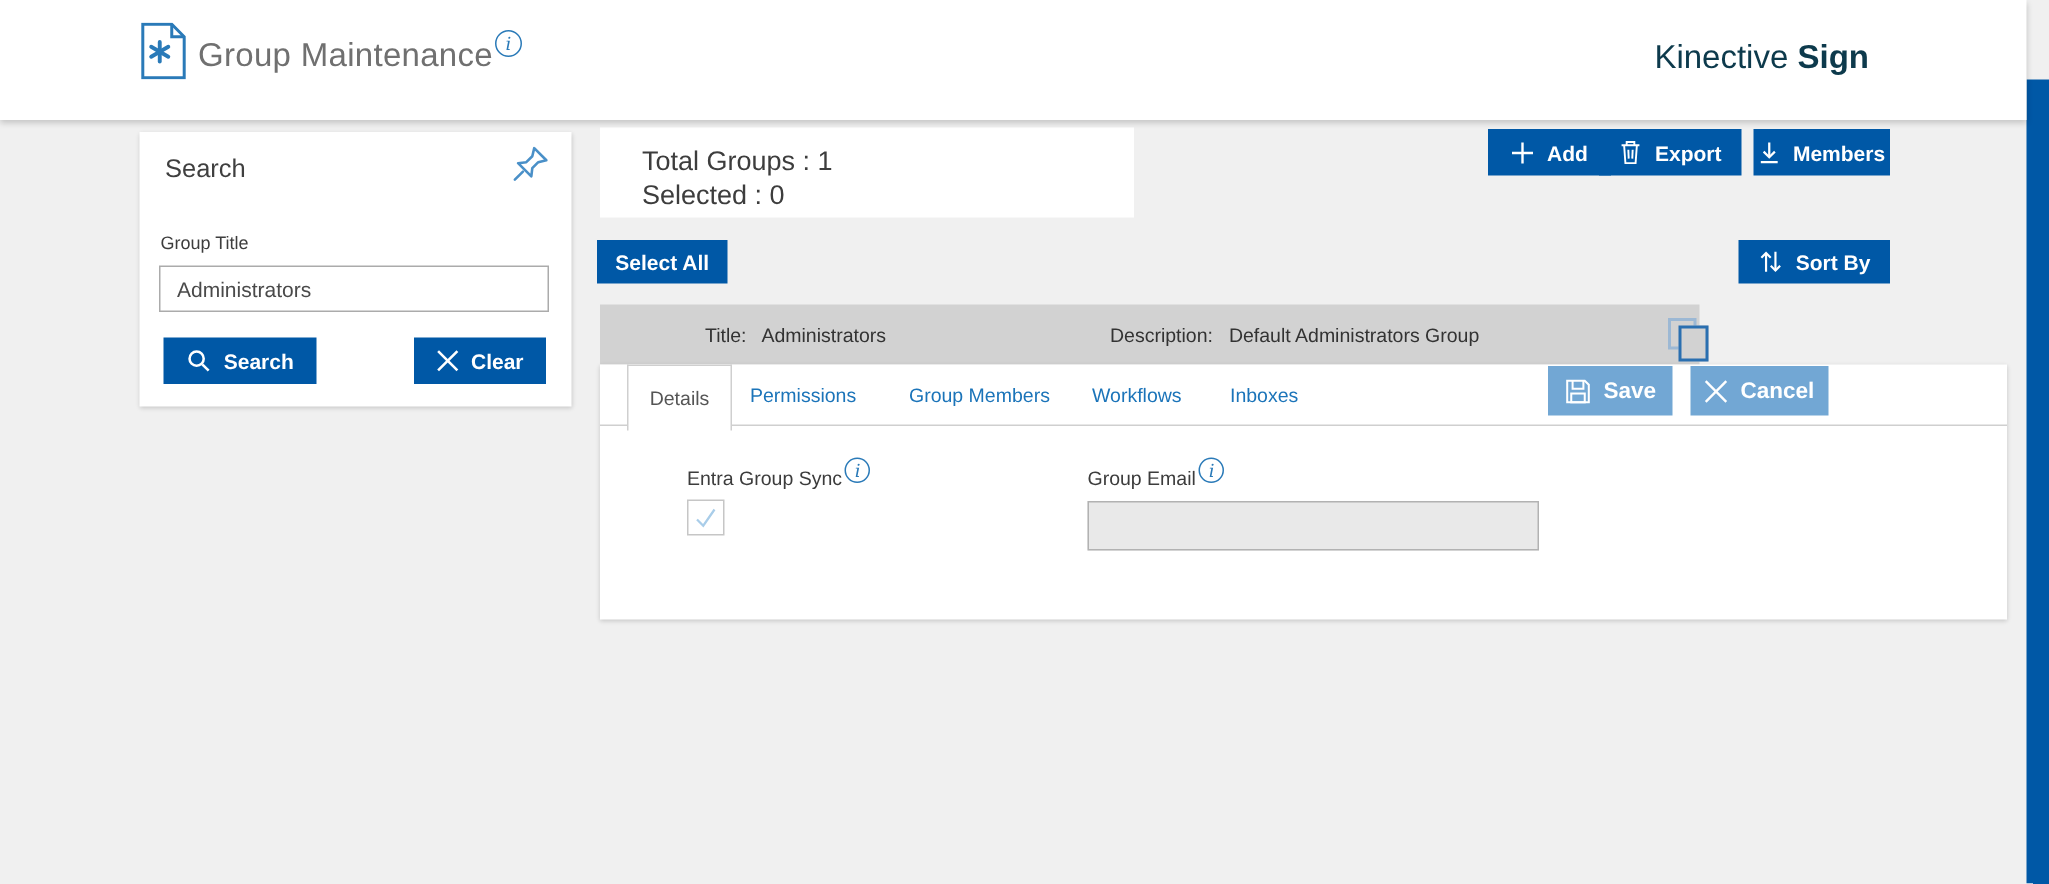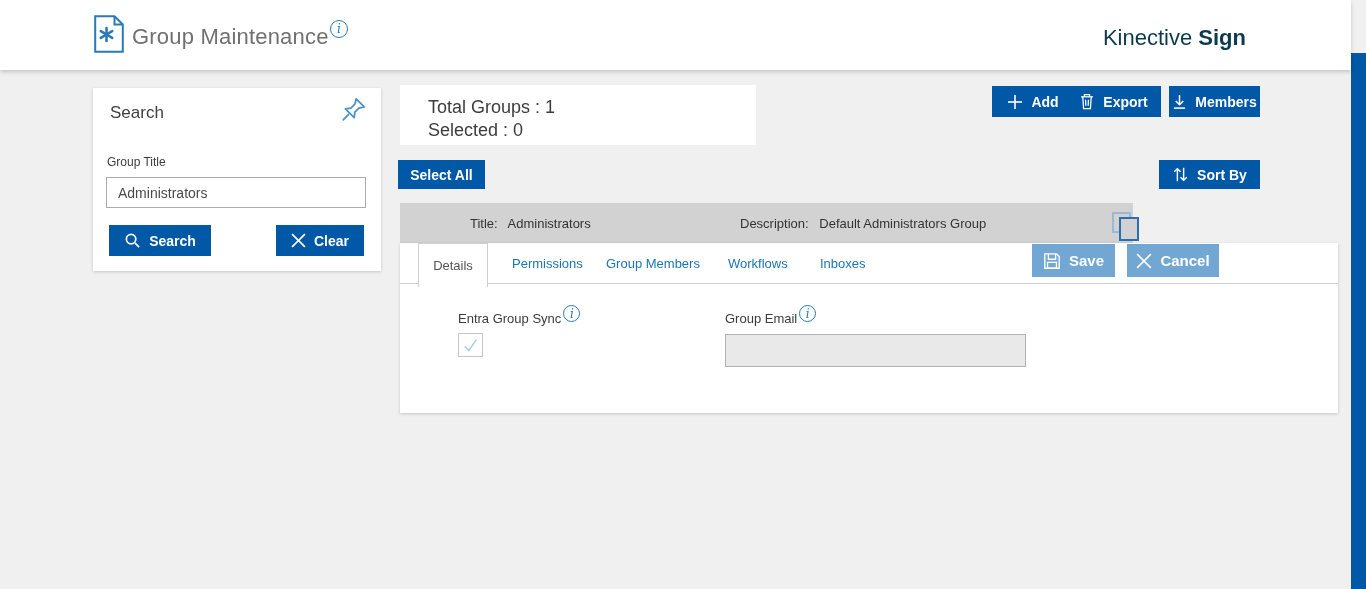--- a/index.html
+++ b/index.html
@@ -1,21 +1,21 @@
 <!DOCTYPE html>
 <html><head>
 <meta charset="utf-8">
 <style>
   * { margin:0; padding:0; box-sizing:border-box; }
   html,body { width:1366px; height:589px; }
   body { font-family:"Liberation Sans", sans-serif; background:#f0f0f0; position:relative; overflow:hidden; }
   .abs { position:absolute; }
 
   
-  .app-header { left:0; top:0; width:1351px; height:70px; background:#ffffff;
+  .app-header { left:0; top:0; width:1351px; height:80px; background:#ffffff;
                 box-shadow:0 2px 4px rgba(0,0,0,0.18); z-index:5; }
   .logo { left:94px; top:15px; width:30px; height:38px; }
   .page-title { left:132px; top:24px; font-size:22px; font-weight:400; color:#707070; letter-spacing:0.2px; }
   .hdr-info { left:330px; top:20px; }
   .brand { right:105px; top:25px; font-size:22px; color:#0d3a4c; white-space:nowrap; }
   .brand b { font-weight:bold; }
 
   
   .info-icon { display:inline-flex; width:18px; height:18px; border:1px solid #2a7ab8; border-radius:50%;
                align-items:center; justify-content:center; color:#2a7ab8; background:#fff; }
@@ -66,21 +66,21 @@
   .copy-back { position:absolute; left:0; top:0; width:19px; height:21px; border:2px solid #9cb8d4; background:transparent; }
   .copy-front { position:absolute; left:7px; top:5px; width:20px; height:24px; border:2px solid #2a6fb0; background:#d2d2d2; }
 
   
   .panel { left:400px; top:243px; width:938px; height:170px; }
   .tabline { position:absolute; left:0; top:40px; width:100%; height:0; border-top:1px solid #cfcfcf; }
   .tab-active { position:absolute; left:18px; top:0; width:70px; height:44px; background:#fff;
                 border:1px solid #cfcfcf; border-bottom:none; z-index:2;
                 display:flex; align-items:center; justify-content:center; font-size:13px; color:#555; }
   .tab-link { position:absolute; top:13px; font-size:13px; color:#1b74b9; cursor:pointer; white-space:nowrap; }
-  .tab-permissions { left:112px;text-align:center; } .tab-members { left:206px; } .tab-workflows { left:328px; } .tab-inboxes { left:420px; }
+  .tab-permissions { left:100px;text-align:center; } .tab-members { left:206px; } .tab-workflows { left:328px; } .tab-inboxes { left:420px; }
 
   .save-btn { left:1032px; top:244px; width:83px; height:33px; z-index:6; }
   .cancel-btn { left:1127px; top:244px; width:92px; height:33px; z-index:6; }
 
   .form-label { font-size:13px; color:#3c3c3c; white-space:nowrap; }
   .entra-label { left:458px; top:311px; }
   .email-label { left:725px; top:311px; }
   .lbl-info { position:absolute; margin-left:2px; margin-top:-6px; width:17px; height:17px; }
   .checkbox { left:458px; top:333px; width:25px; height:24px; border:1px solid #c6c6c6; background:#fff;
               display:flex; align-items:center; justify-content:center; }

